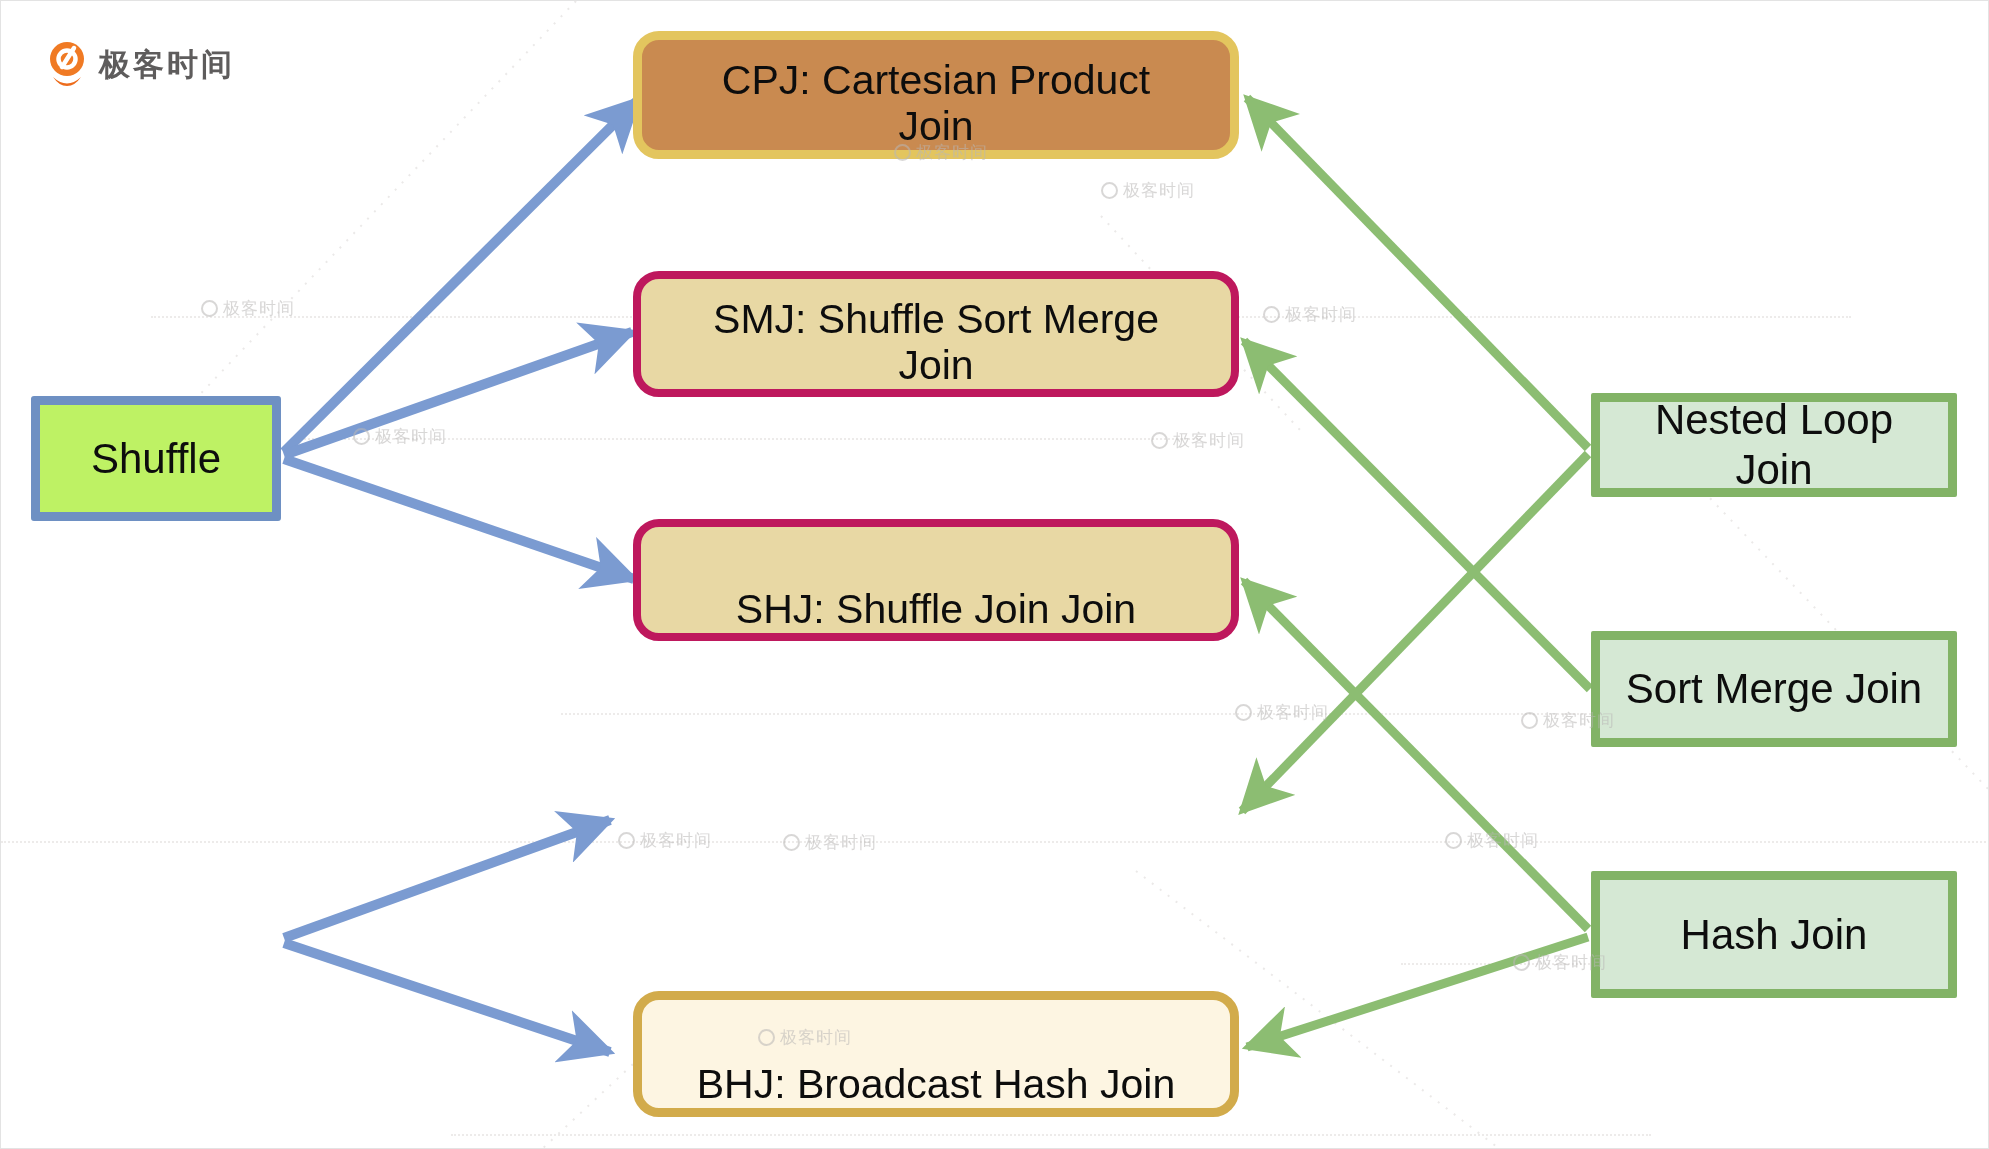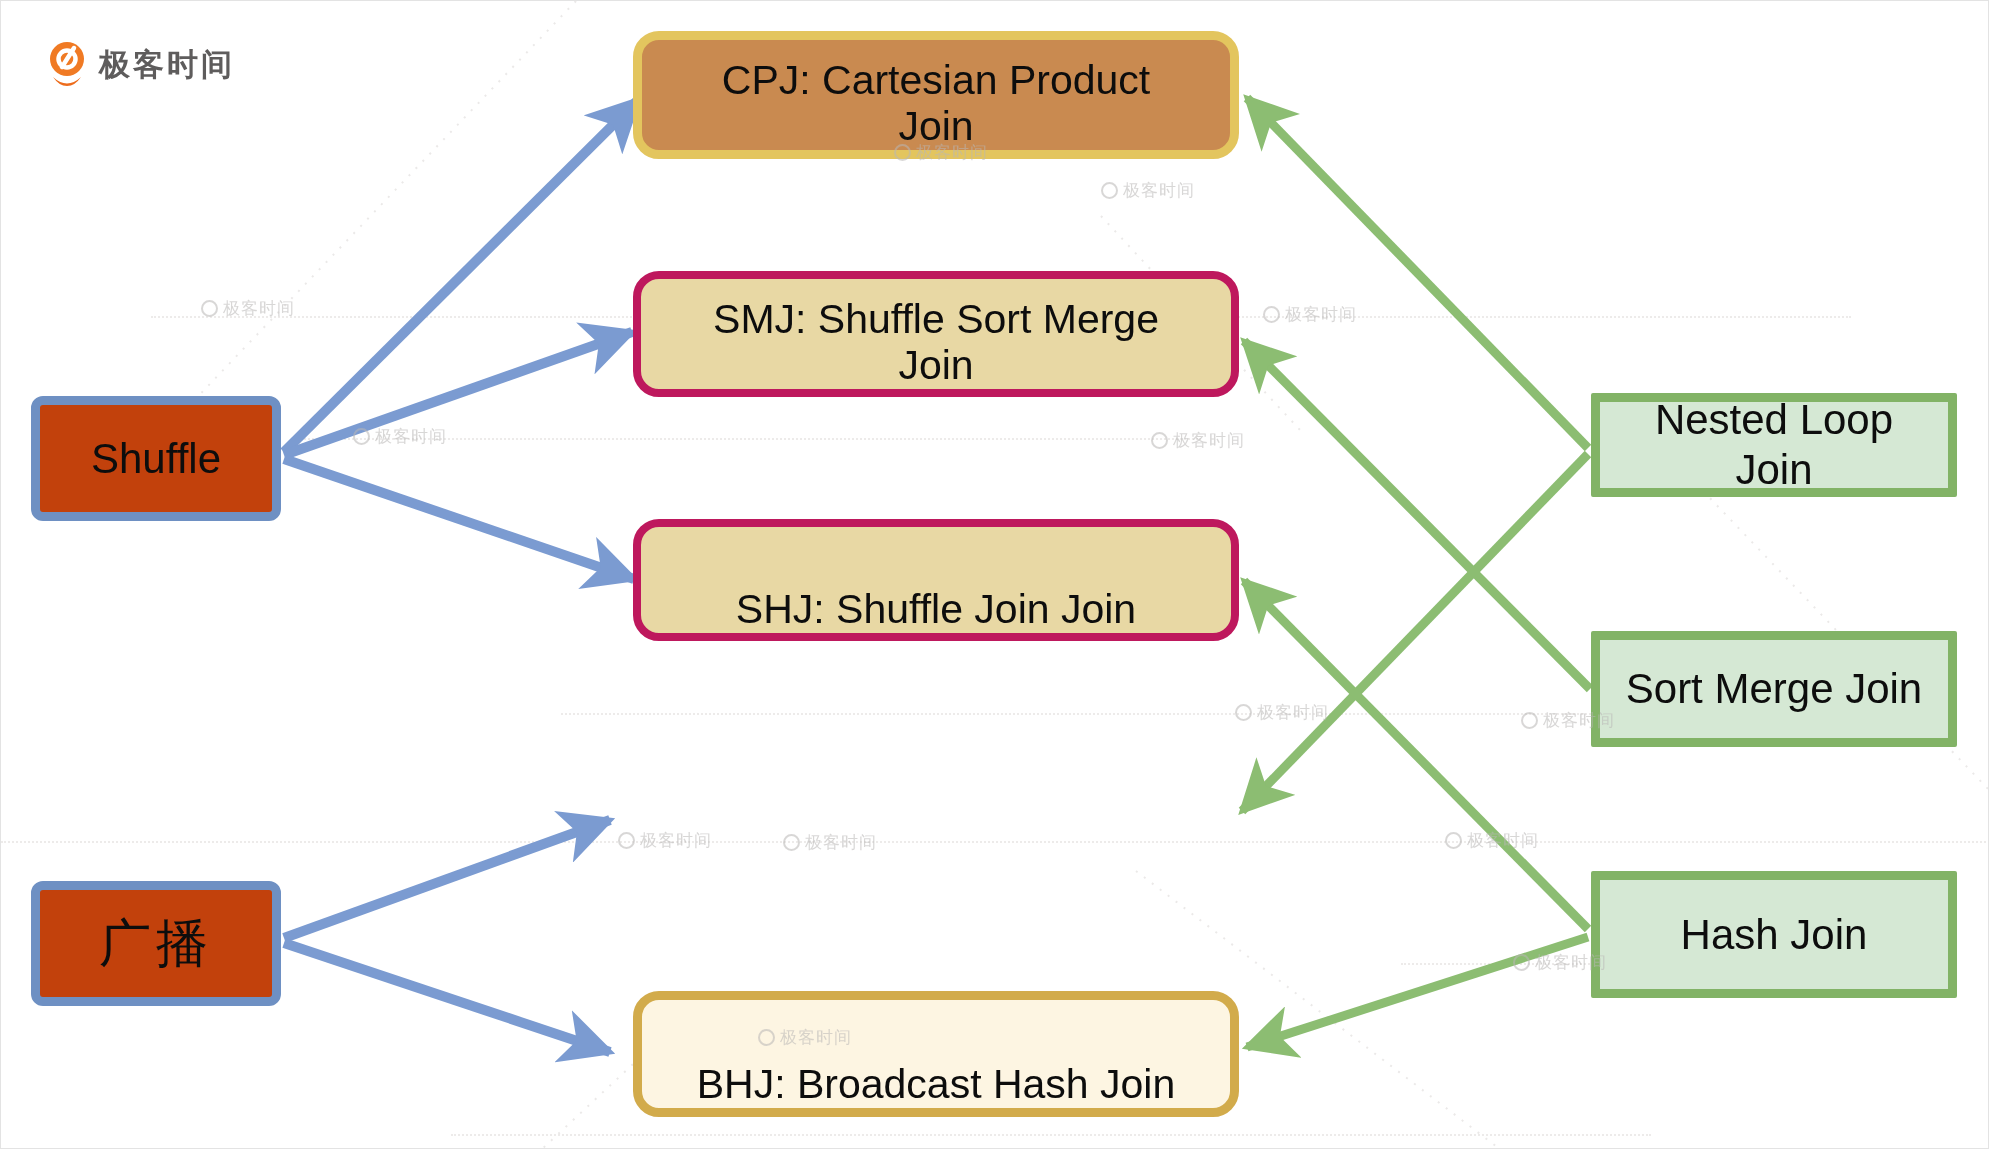--- a/index.html
+++ b/index.html
@@ -10,21 +10,21 @@
   }
   
   .logo{position:absolute; left:44px; top:38px; display:flex; align-items:center; gap:10px; z-index:4;}
   .logo-text{font-size:31px; font-weight:bold; color:#5e5c5c; letter-spacing:3px;}
   
   .node{
     position:absolute; box-sizing:border-box; z-index:2;
     display:flex; align-items:center; justify-content:center;
     text-align:center; color:#0d0d0d; white-space:pre-line;
   }
-  .node-blue{background:#c2410c; border:9px solid #6e90c3; border-radius:12px; font-size:42px;}
+  .node-blue{background:#bef264; border:9px solid #6e90c3; border-radius:3px; font-size:42px;}
   .node-blue.cn{font-size:52px; letter-spacing:5px;}
   .node-center{border-radius:26px; font-size:41px; line-height:1.12;align-items:flex-end;}
   .node-tan{background:#e8d8a4; border:8px solid #be185d;}
   .node-orange{background:#c98a50; border:9px solid #e3c55e;}
   .node-cream{background:#fdf5e2; border:9px solid #d2ab4b;}
   .node-green{background:#d5e8d4; border:9px solid #82b366; border-radius:2px; font-size:42px; line-height:1.18;}
   
   #node-shuffle  {left:30px;  top:395px; width:250px; height:125px;}
   #node-broadcast{left:30px;  top:880px; width:250px; height:125px;}
   #node-cpj {left:632px; top:30px;  width:606px; height:128px;}
@@ -98,23 +98,20 @@
       <path d="M8,38 Q22,51 36,38 Q30,47 22,47 Q14,47 8,38 Z" fill="#ed6c1c"></path>
       <circle cx="22" cy="20" r="8.5" stroke="#ffffff" stroke-width="4.5" fill="none"></circle>
       <line x1="29" y1="9" x2="17" y2="28" stroke="#ffffff" stroke-width="4.5" stroke-linecap="round"></line>
     </svg>
     <span class="logo-text">极客时间</span>
   </div>
 
   <div class="node node-blue" id="node-shuffle">
     <span>Shuffle</span>
   </div>
-  <div class="node node-blue cn" id="node-broadcast">
-    <span>广播</span>
-  </div>
 
   <div class="node node-center node-orange" id="node-cpj">
     <span>CPJ: Cartesian Product
 Join</span>
   </div>
   <div class="node node-center node-tan" id="node-smj">
     <span>SMJ: Shuffle Sort Merge
 Join</span>
   </div>
   <div class="node node-center node-tan" id="node-shj">

